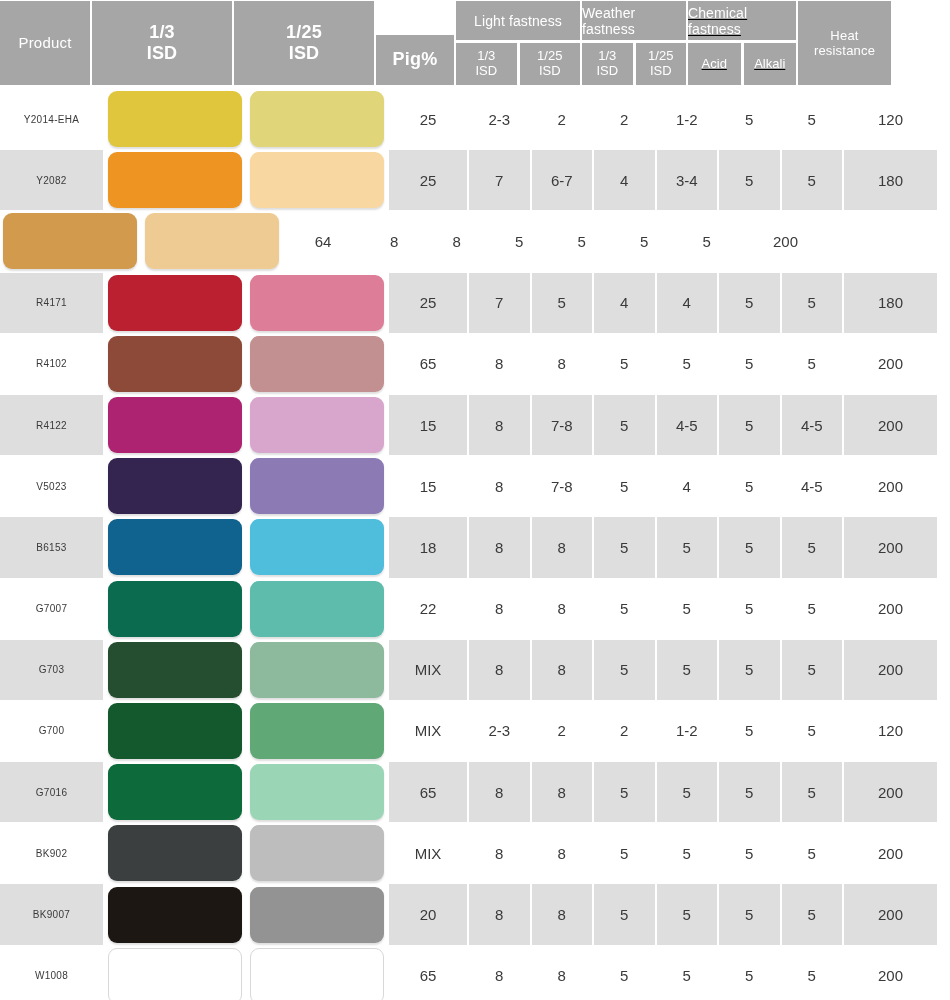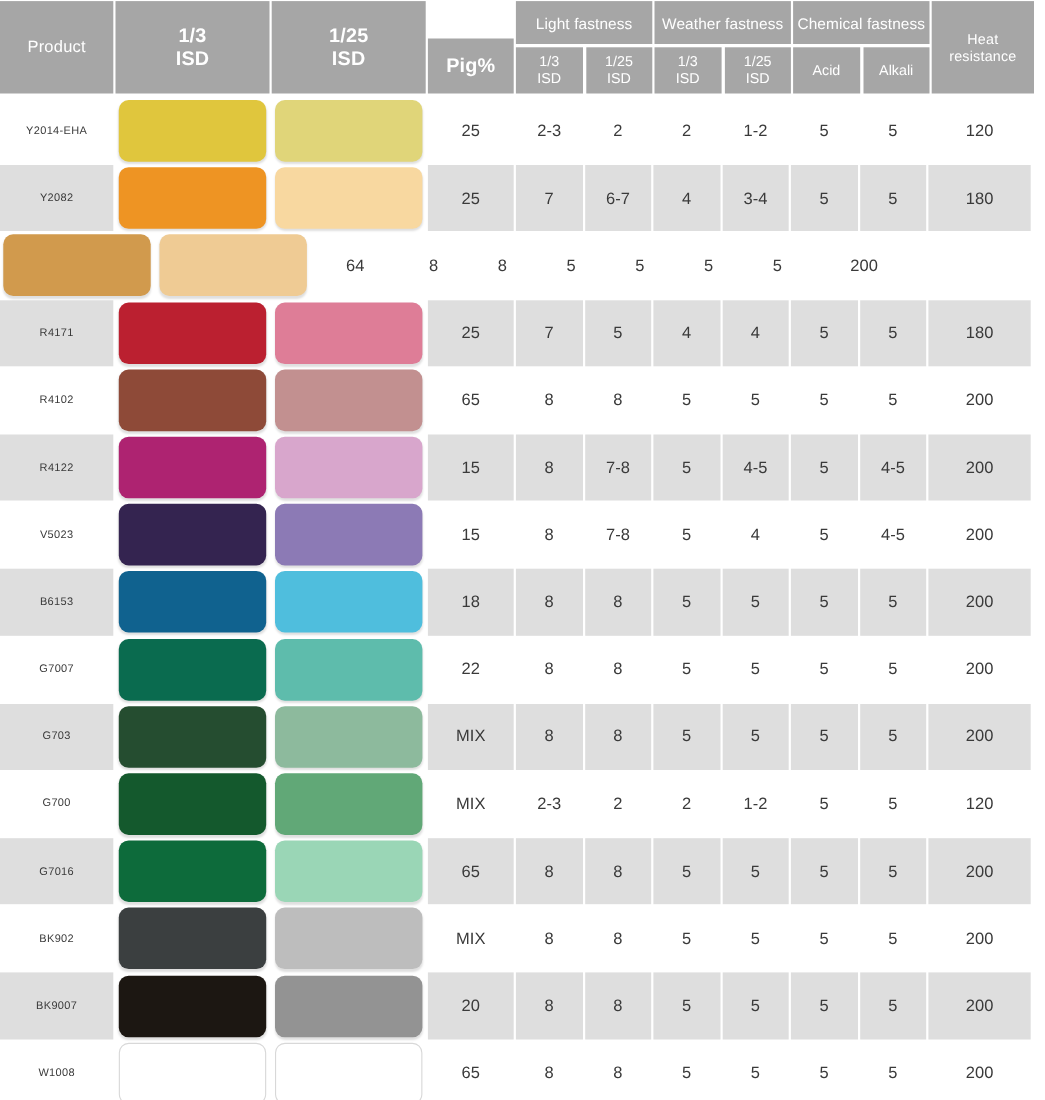--- a/index.html
+++ b/index.html
@@ -34,21 +34,21 @@
     color: #ffffff;
     display: flex;
     align-items: center;
     justify-content: center;
     text-align: center;
     line-height: 1.18;
     letter-spacing: 0.2px;
   }
 
   .h-product {
-    width: 103px;
+    width: 90px;
     font-size: 15px;
     font-weight: 300;
   }
   .h-isd1 {
     width: 140px;
     font-size: 18px;
     font-weight: 700;
   }
   .h-isd2 {
     width: 140px;
@@ -90,23 +90,23 @@
     align-items: center;
     justify-content: center;
     text-align: center;
     font-size: 13px;
     font-weight: 400;
     line-height: 1.15;
   }
 
   .g-light { width: 124px; }
   .g-light .hsub { width: 60.5px; }
-  .g-weather { width: 124px; }
+  .g-weather { width: 104px; }
   .g-weather .hsub { width: 60.5px; }
-  .g-chem { width: 124px; }
+  .g-chem { width: 108px; text-decoration: underline; }
   .g-chem .hsub { width: 60.5px; }
 
   .h-heat {
     width: 93px;
     font-size: 13px;
     font-weight: 400;
     padding: 0 3px;
   }
 
   

